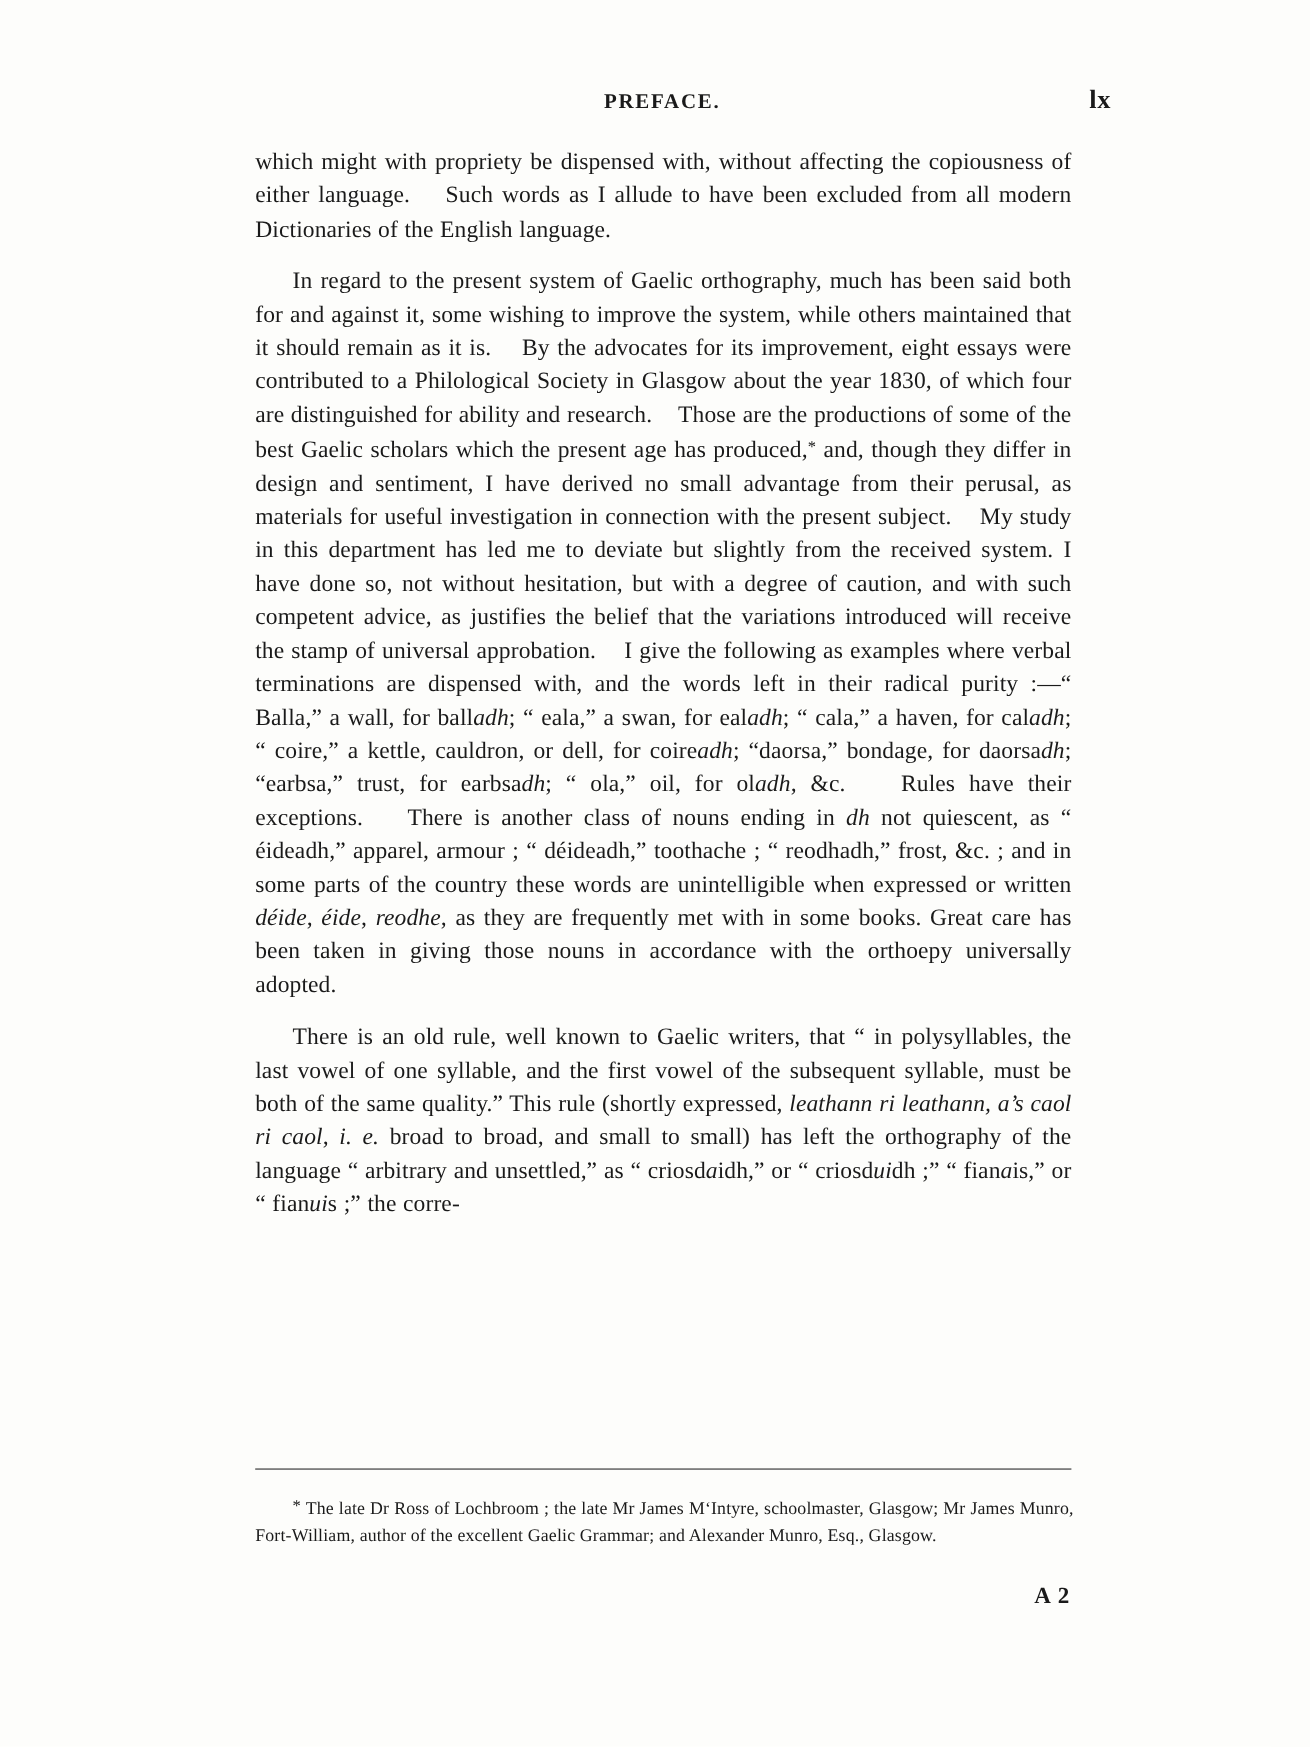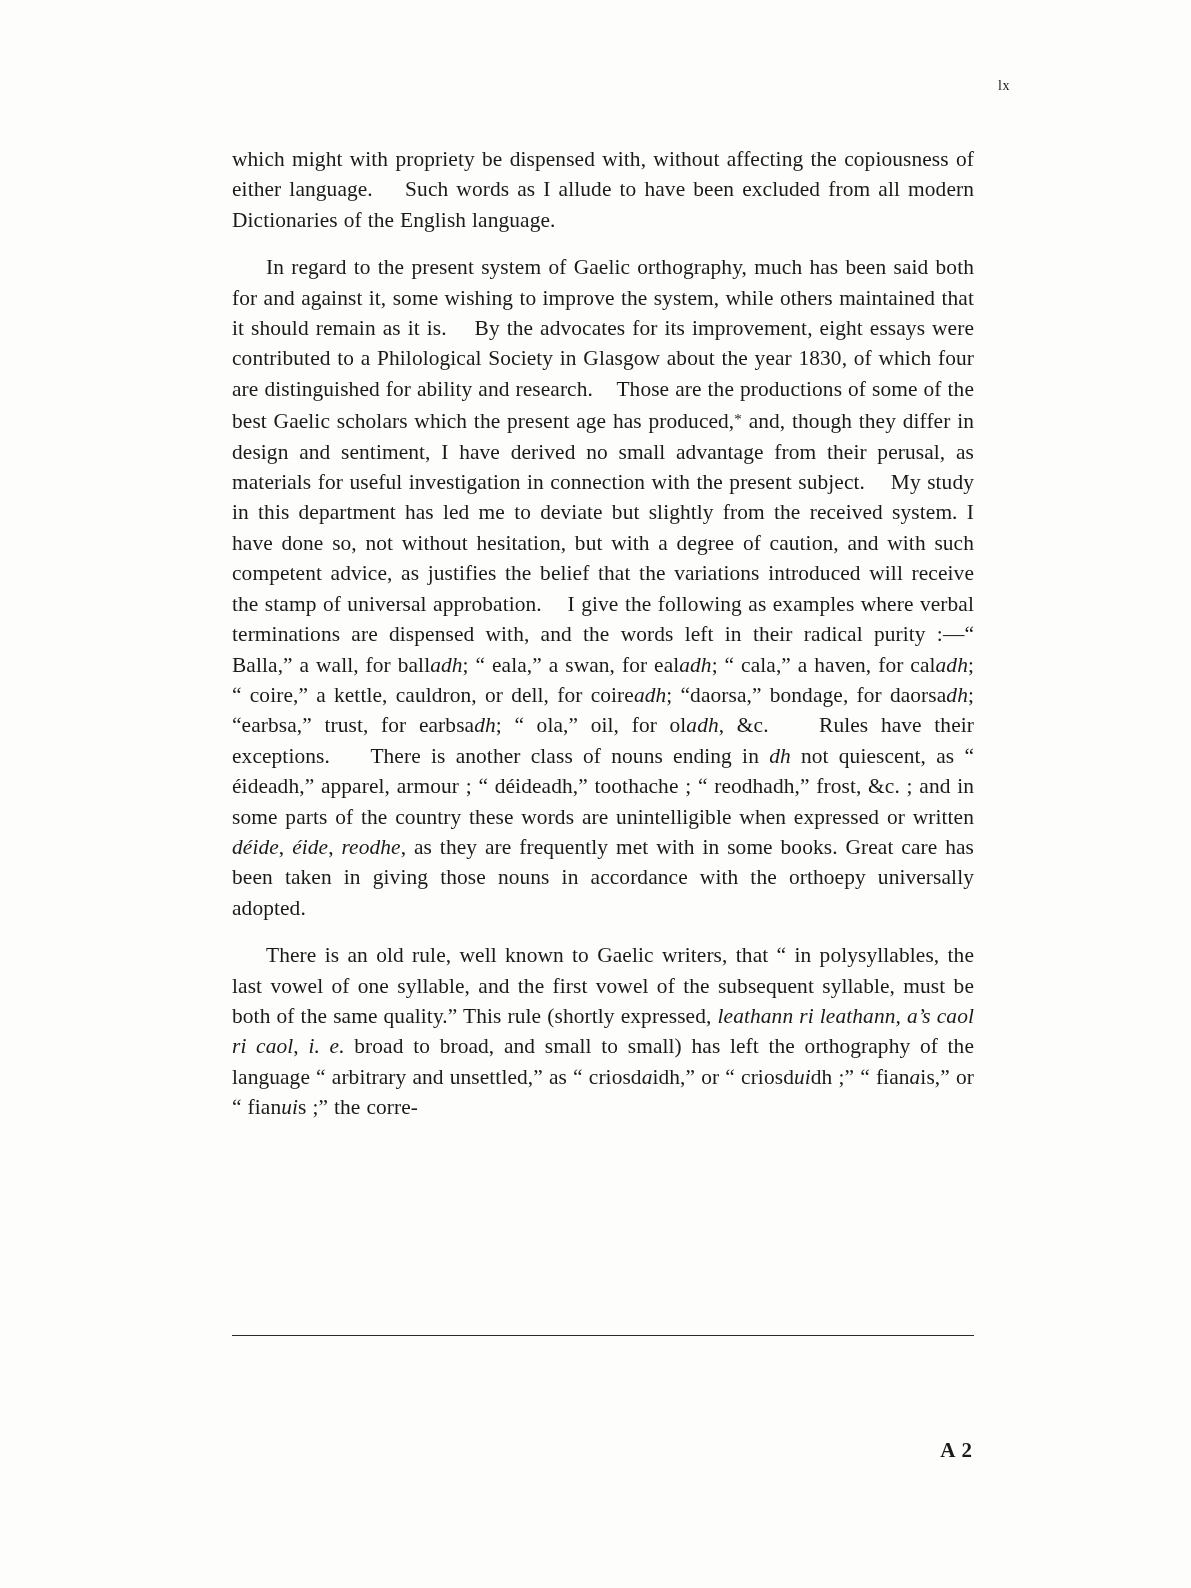--- a/index.html
+++ b/index.html
@@ -31,27 +31,27 @@
     text-align: center;
     font-size: 19px;
     letter-spacing: 1.6px;
     font-weight: bold;
     font-family: "Liberation Serif", serif;
   }
   .header-folio {
     position: absolute;
     right: -38px;
     top: -4px;
-    font-size: 14px;
-    font-weight: normal;
+    font-size: 24px;
+    font-weight: bold;
     letter-spacing: 0.5px;
   }
   .body-col {
     position: absolute;
-    top: 144px;
+    top: 132px;
     left: 232px;
     width: 742px;
   }
   .para {
     margin: 0;
     text-align: justify;
     text-justify: inter-word;
     font-size: 21.4px;
     line-height: 30.4px;
     letter-spacing: 0.1px;
@@ -100,27 +100,32 @@
     font-size: 15px;
     vertical-align: 4px;
   }
 </style>
 </head>
 <body>
 
 <div class="page">
 
   <div class="header">
+    <div class="header-title">PREFACE.</div>
     <div class="header-folio">lx</div>
   </div>
 
   <div class="body-col">
     <p class="para">which might with propriety be dispensed with, without affecting the copiousness of either language.&nbsp;&nbsp;&nbsp; Such words as I allude to have been excluded from all modern Dictionaries of the English language.</p>
     <p class="para indent">In regard to the present system of Gaelic orthography, much has been said both for and against it, some wishing to improve the system, while others maintained that it should remain as it is.&nbsp;&nbsp;&nbsp; By the advocates for its improvement, eight essays were contributed to a Philological Society in Glasgow about the year 1830, of which four are distinguished for ability and research.&nbsp;&nbsp;&nbsp; Those are the productions of some of the best Gaelic scholars which the present age has produced,<span class="sup-star">*</span> and, though they differ in design and sentiment, I have derived no small advantage from their perusal, as materials for useful investigation in connection with the present subject.&nbsp;&nbsp;&nbsp; My study in this department has led me to deviate but slightly from the received system. I have done so, not without hesitation, but with a degree of caution, and with such competent advice, as justifies the belief that the variations introduced will receive the stamp of universal approbation.&nbsp;&nbsp;&nbsp; I give the following as examples where verbal terminations are dispensed with, and the words left in their radical purity :—“ Balla,” a wall, for ball<i>adh</i>; “ eala,” a swan, for eal<i>adh</i>; “ cala,” a haven, for cal<i>adh</i>; “ coire,” a kettle, cauldron, or dell, for coire<i>adh</i>; “daorsa,” bondage, for daorsa<i>dh</i>; “earbsa,” trust, for earbsa<i>dh</i>; “ ola,” oil, for ol<i>adh</i>, &amp;c.&nbsp;&nbsp;&nbsp; Rules have their exceptions.&nbsp;&nbsp;&nbsp; There is another class of nouns ending in <i>dh</i> not quiescent, as “ éideadh,” apparel, armour ; “ déideadh,” toothache ; “ reodhadh,” frost, &amp;c. ; and in some parts of the country these words are unintelligible when expressed or written <i>déide</i>, <i>éide</i>, <i>reodhe</i>, as they are frequently met with in some books. Great care has been taken in giving those nouns in accordance with the orthoepy universally adopted.</p>
     <p class="para indent">There is an old rule, well known to Gaelic writers, that “ in polysyllables, the last vowel of one syllable, and the first vowel of the subsequent syllable, must be both of the same quality.” This rule (shortly expressed, <i>leathann ri leathann, a’s caol ri caol</i>, <i>i. e.</i> broad to broad, and small to small) has left the orthography of the language “ arbitrary and unsettled,” as “ criosd<i>a</i>idh,” or “ criosd<i>ui</i>dh ;” “ fian<i>a</i>is,” or “ fian<i>ui</i>s ;” the corre-</p>
   </div>
 
   <div class="rule"></div>
 
+  <div class="footnote">
+    <span class="fn-mark">*</span>
+    <span>The late Dr Ross of Lochbroom ; the late Mr James M‘Intyre, schoolmaster, Glasgow; Mr James Munro, Fort-William, author of the excellent Gaelic Grammar; and Alexander Munro, Esq., Glasgow.</span>
+  </div>
 
   <div class="signature">A 2</div>
 
 </div>
 
 </body></html>

